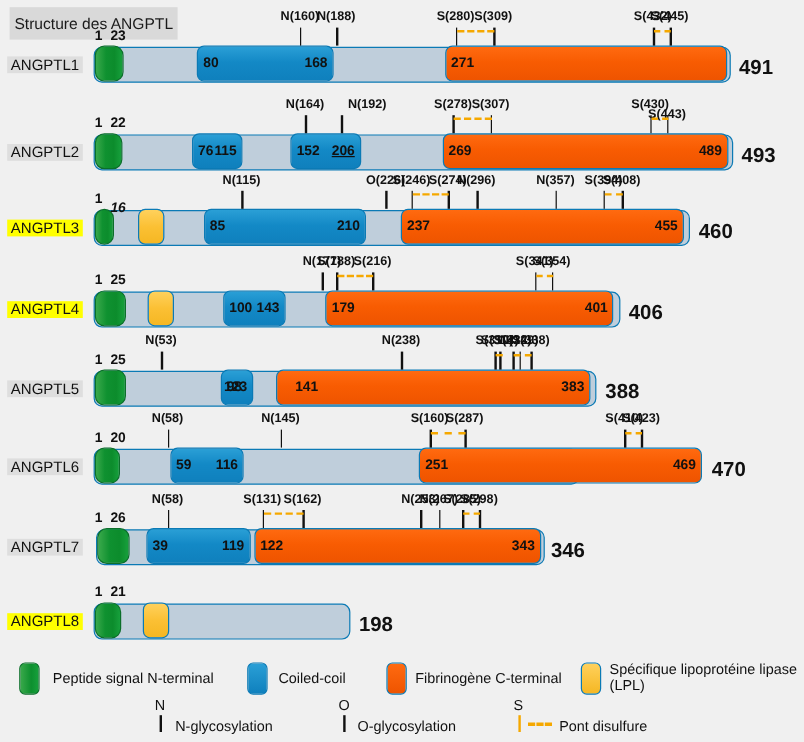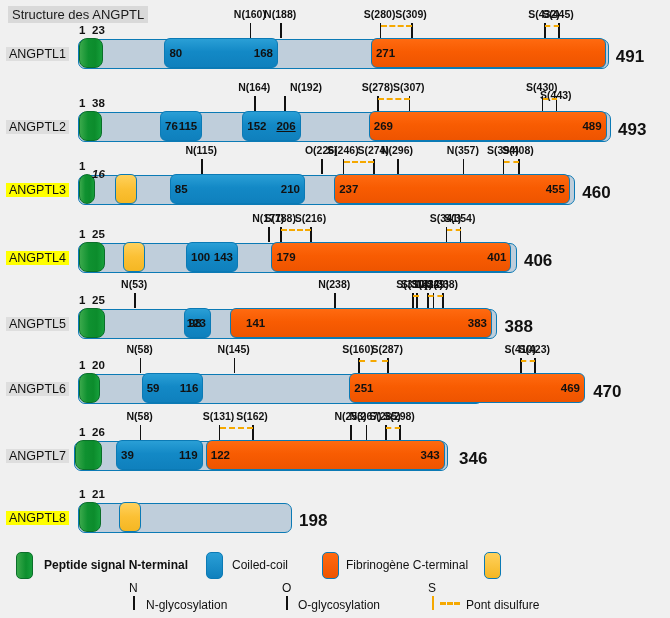--- a/index.html
+++ b/index.html
@@ -10,21 +10,21 @@
     font-family: "Liberation Sans", sans-serif;
     overflow: hidden;
     position: relative;
   }
   #stage { position: relative; width: 670px; height: 618px; }
 
   .title {
     position: absolute; left: 8px; top: 6px;
     font-size: 13px; color: #1a1a1a;
     background: #d9d9d9;
-    padding: 1px 4px;
+    padding: 6px 4px;
     white-space: nowrap;
   }
 
   .row { position: absolute; left: 0; width: 670px; }
 
   .rowlabel {
     position: absolute;
     font-size: 12.5px; font-weight: 400; color: #111;
     white-space: nowrap;
     background: #dedede;
@@ -174,21 +174,21 @@
           <div class="segnum" style="left: 86.0852px;">76</div>
           <div class="segnum" style="left: 118.249px; transform: translateX(-100%);">115</div>
           <div class="seg coil" style="left: 163.252px; width: 58.3813px;"></div>
           <div class="segnum" style="left: 168.252px;">152</div>
           <div class="segnum" style="left: 216.633px; transform: translateX(-100%); text-decoration: underline;">206</div>
           <div class="seg fib" style="left: 289.744px; width: 237.85px;"></div>
           <div class="segnum" style="left: 294.744px;">269</div>
           <div class="segnum" style="left: 522.594px; transform: translateX(-100%);">489</div>
         </div>
         <div class="startnum" style="left: 79px; top: 97px;">1</div>
-        <div class="startnum" style="left: 92px; top: 97px;">38</div>
+        <div class="startnum" style="left: 92px; top: 97px;">22</div>
         <div class="endnum" style="left: 618px; top: 120px;">493</div>
         <div class="mk" style="left: 254.225px; top: 0px;">
           <div class="tick" style="top: 96px; height: 15px;"></div>
           <div class="lab" style="top: 81px;">N(164)</div>
         </div>
         <div class="mk" style="left: 284.497px; top: 0px;">
           <div class="tick" style="top: 96px; height: 15px;"></div>
           <div class="lab" style="top: 81px; padding-left: 43px;">N(192)</div>
         </div>
         <div class="mk" style="left: 377.475px; top: 0px;">
@@ -379,21 +379,21 @@
         </div>
         <div class="mk" style="left: 534.239px; top: 0px;">
           <div class="tick" style="top: 358px; height: 15px;"></div>
           <div class="lab" style="top: 343px;">S(423)</div>
         </div>
         <div class="ss" style="left: 359.014px; width: 29.1907px; top: 360px;"></div>
         <div class="ss" style="left: 521.185px; width: 14.0548px; top: 360px;"></div>
       </div>
       <div class="row" style="top: 0px;">
         <div class="rowlabel" style="left: 6px; top: 449px;">ANGPTL7</div>
-        <div class="bar" style="left: 74px; top: 441px; width: 374.073px;">
+        <div class="bar" style="left: 80px; top: 441px; width: 374.073px;">
           <div class="seg signal" style="left: 0px; width: 27.0284px;"></div>
           <div class="seg coil" style="left: 41.0832px; width: 86.4909px;"></div>
           <div class="segnum" style="left: 46.0832px;">39</div>
           <div class="segnum" style="left: 122.574px; transform: translateX(-100%);">119</div>
           <div class="seg fib" style="left: 130.817px; width: 238.931px;"></div>
           <div class="segnum" style="left: 135.817px;">122</div>
           <div class="segnum" style="left: 364.748px; transform: translateX(-100%);">343</div>
         </div>
         <div class="startnum" style="left: 79px; top: 426px;">1</div>
         <div class="startnum" style="left: 92px; top: 426px;">26</div>
@@ -436,29 +436,30 @@
           <div class="seg lpl" style="left: 40.002px; width: 21.6227px;"></div>
         </div>
         <div class="startnum" style="left: 79px; top: 488px;">1</div>
         <div class="startnum" style="left: 92px; top: 488px;">21</div>
         <div class="endnum" style="left: 299.065px; top: 511px;">198</div>
       </div>
     </div>
 
   <div class="legend">
     <div class="lgbox green" style="left:16px; top:4px;"></div>
-    <div class="lgtxt" style="left:44px; top:11px;font-weight:bold;">Peptide signal N-terminal</div>
+    <div class="lgtxt" style="left:44px; top:11px;">Peptide signal N-terminal</div>
 
     <div class="lgbox blue" style="left:206px; top:4px;"></div>
     <div class="lgtxt" style="left:232px; top:11px;">Coiled-coil</div>
 
     <div class="lgbox orange" style="left:322px; top:4px;"></div>
     <div class="lgtxt" style="left:346px; top:11px;">Fibrinogène C-terminal</div>
 
     <div class="lgbox yellow" style="left:484px; top:4px;"></div>
+    <div class="lgtxt" style="left:508px; top:4px; width:160px; white-space:normal;">Spécifique lipoprotéine lipase (LPL)</div>
 
     <div class="lgletter" style="left:129px; top:33px;">N</div>
     <div class="lgtick" style="left:133px; top:48px;"></div>
     <div class="lgtxt" style="left:146px; top:51px;">N-glycosylation</div>
 
     <div class="lgletter" style="left:282px; top:33px;">O</div>
     <div class="lgtick" style="left:286px; top:48px;"></div>
     <div class="lgtxt" style="left:298px; top:51px;">O-glycosylation</div>
 
     <div class="lgletter" style="left:428px; top:33px;">S</div>

